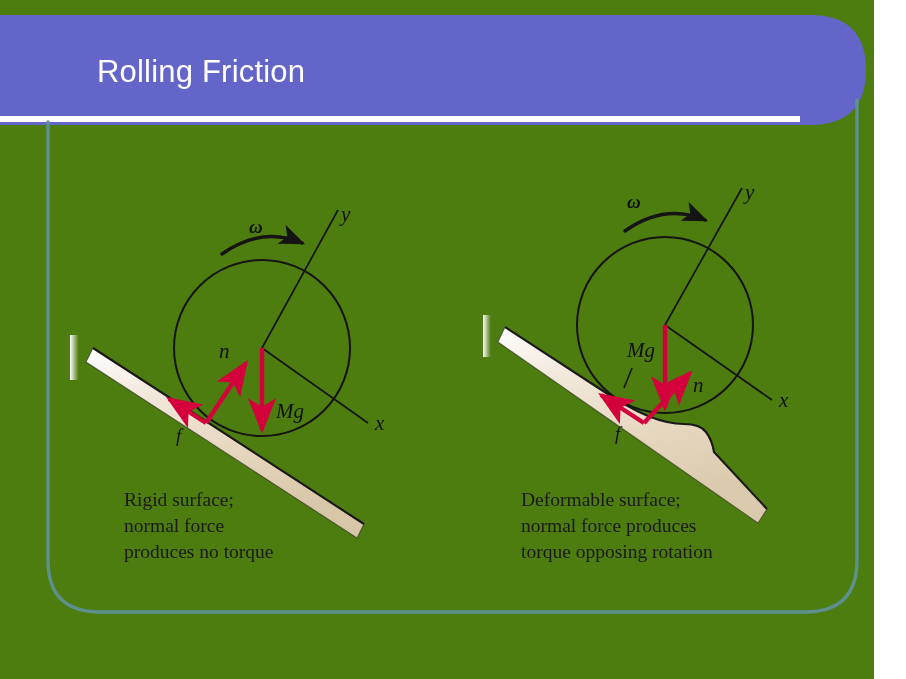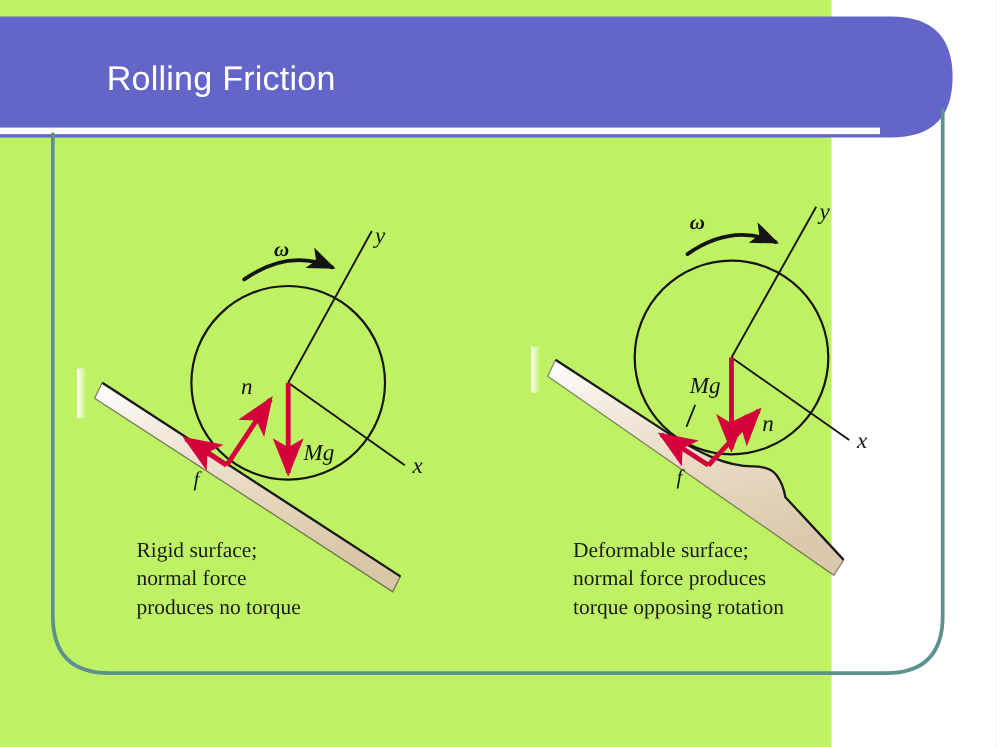--- a/index.html
+++ b/index.html
@@ -10,23 +10,23 @@
   body {
     width: 906px;
     height: 679px;
     overflow: hidden;
     font-family: "Liberation Sans", sans-serif;
     position: relative;
   }
   #slide {
     position: absolute;
     left: 0; top: 0;
-    width: 756px;
+    width: 874px;
     height: 679px;
-    background: #bef264;
+    background: #4d7c0f;
   }
   #slide-svg {
     position: absolute;
     left: 0; top: 0;
   }
   .title-text {
     font-family: "Liberation Sans", sans-serif;
     font-size: 31px;
     fill: #ffffff;
     letter-spacing: 0.2px;

